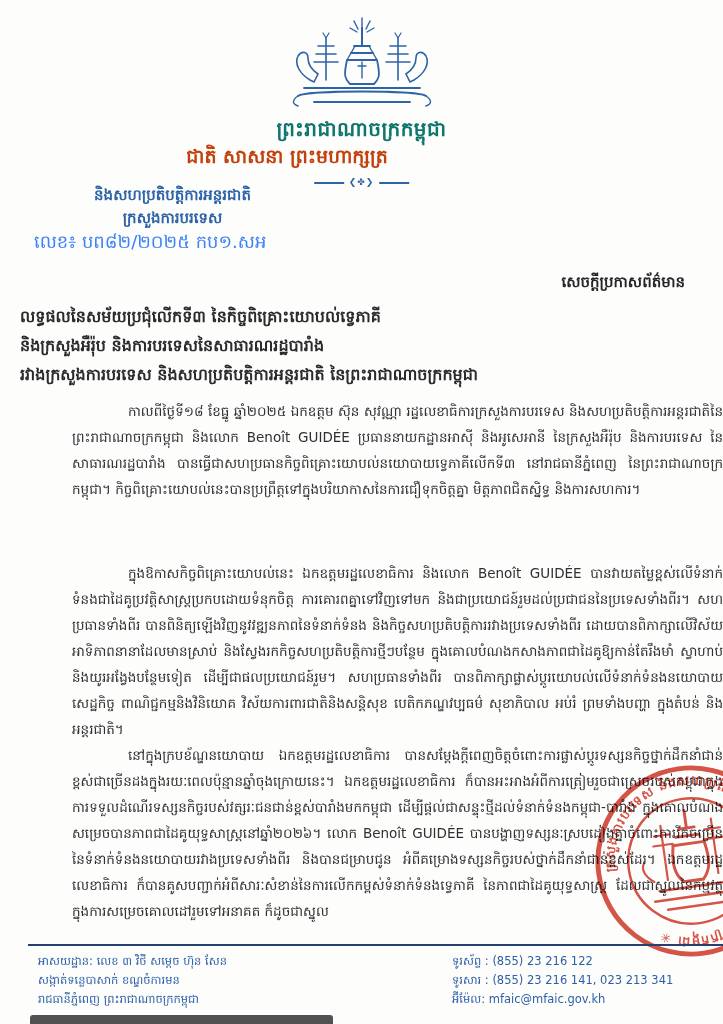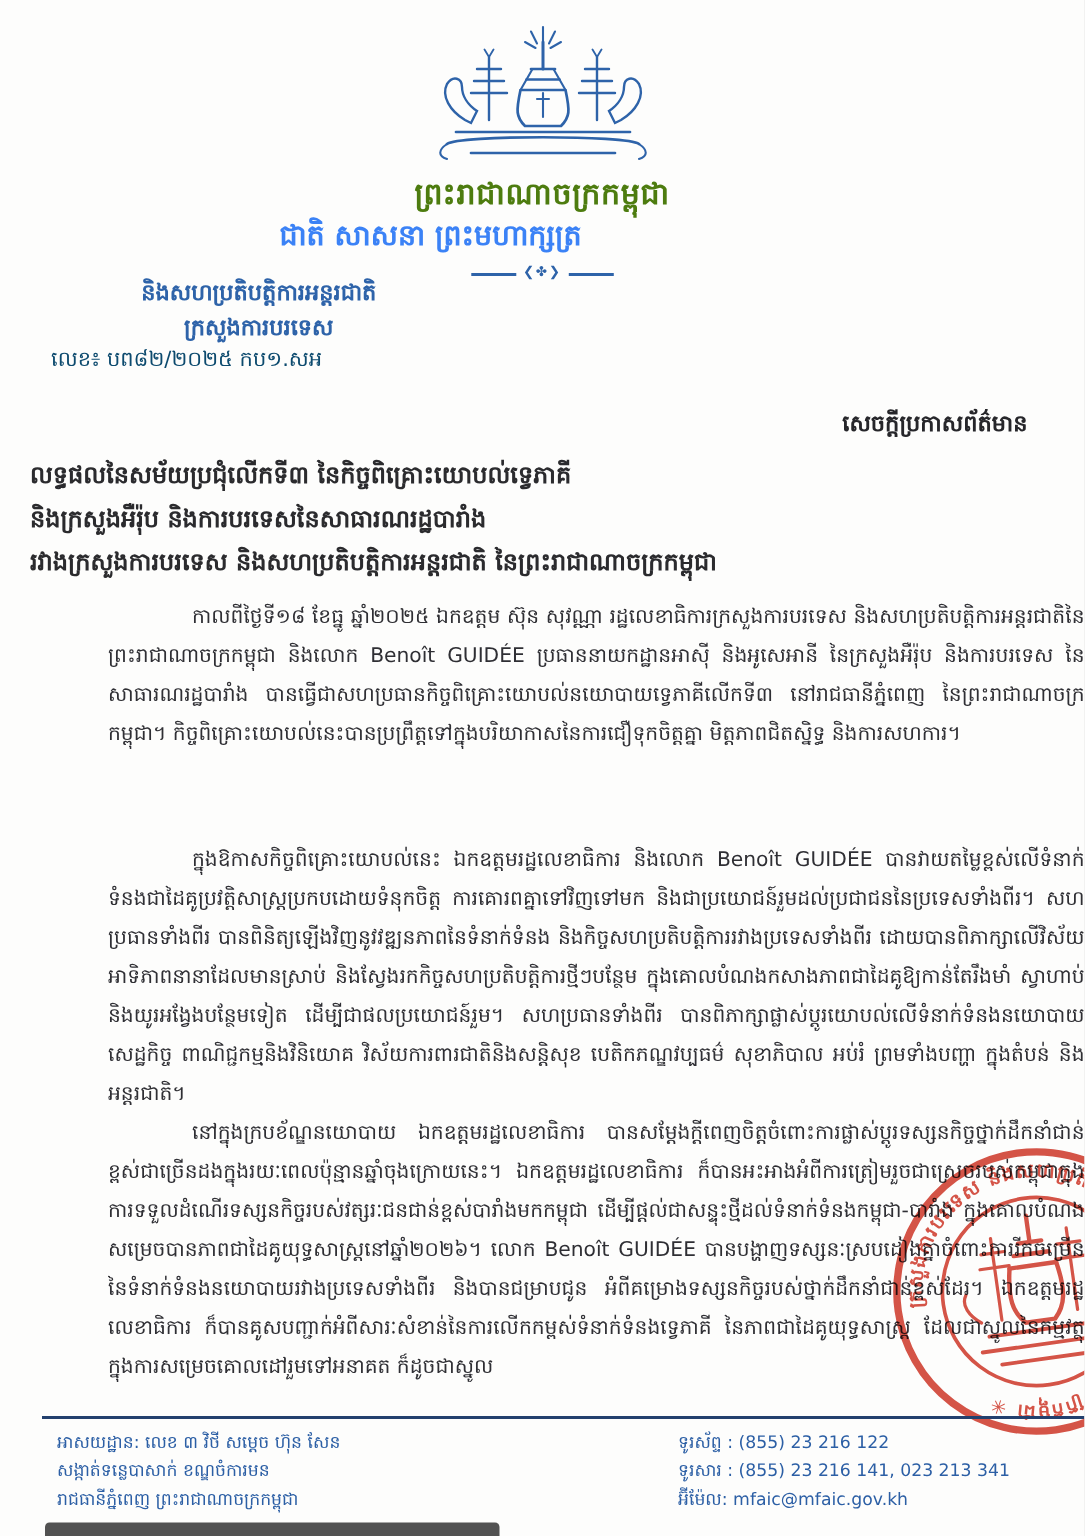--- a/index.html
+++ b/index.html
@@ -6,39 +6,39 @@
   .page{
     position:relative;width:723px;height:1024px;margin:0 auto;
     background:#fdfdfc;overflow:hidden;
     font-family:"DejaVu Sans",sans-serif;color:#2f2f34;
   }
   [data-name]{box-sizing:border-box;}
   
   .arms{position:absolute;top:16px;left:50%;transform:translateX(-50%);}
   .kingdom{
     position:absolute;top:116px;left:0;width:723px;text-align:center;
-    font-size:20px;font-weight:bold;color:#4d7c0f;letter-spacing:.5px;
+    font-size:20px;font-weight:bold;color:#0f766e;letter-spacing:.5px;
   }
   .motto{
     position:absolute;top:144px;left:0;width:574px;text-align:center;
-    font-size:19px;font-weight:bold;color:#3b82f6;
+    font-size:19px;font-weight:bold;color:#c2410c;
   }
   .divider{
     position:absolute;top:178px;left:50%;transform:translateX(-50%);
     display:flex;align-items:center;gap:5px;color:#2e63a9;
   }
   .divider .bar{width:30px;height:2px;background:#2e63a9;}
   .divider .glyphs{font-size:9px;line-height:9px;letter-spacing:1px;}
   .ministry{
     position:absolute;top:184px;left:30px;width:285px;text-align:center;
     font-size:15px;font-weight:bold;color:#2e63a9;line-height:23px;
   }
   .refnum{
     position:absolute;top:230px;left:34px;width:330px;
-    font-size:14px;color:#0c4a6e;
+    font-size:18px;color:#3b82f6;
   }
   .doctype{
     position:absolute;top:260px;right:38px;
     font-size:15px;font-weight:bold;color:#26262a;margin-top:12px;
   }
   
   .title{
     position:absolute;top:302px;left:20px;width:683px;text-align:left;
     font-size:16px;font-weight:bold;color:#2b2b2e;line-height:29px;
   }

